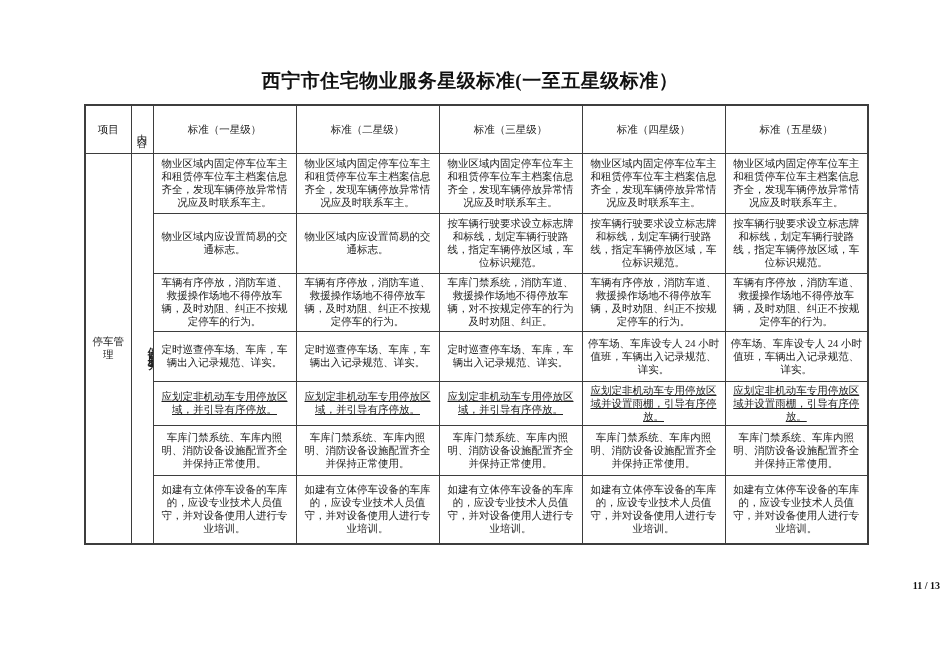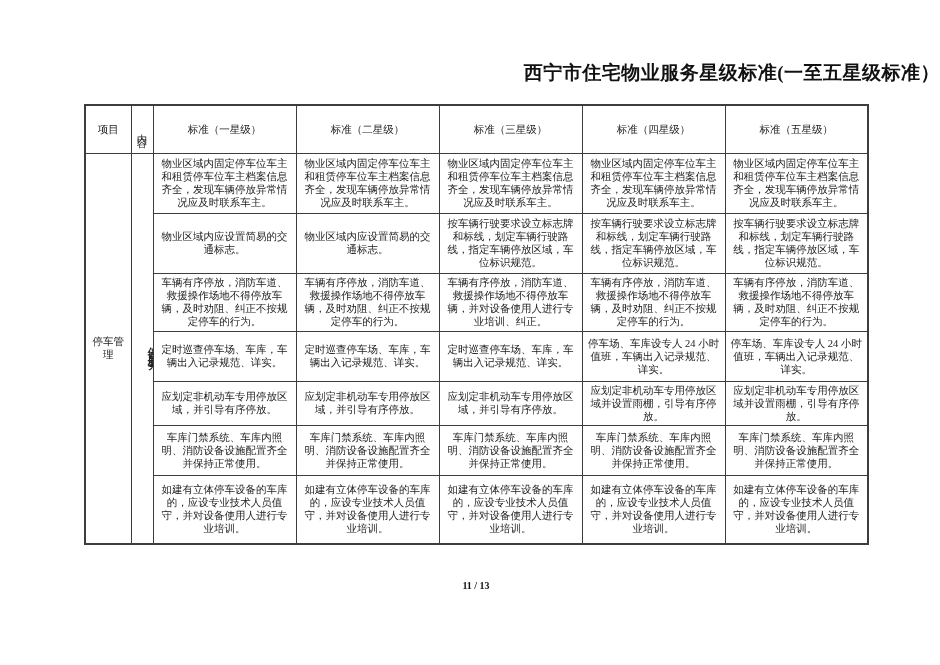--- a/index.html
+++ b/index.html
@@ -10,24 +10,24 @@
   body {
     position: relative;
     width: 940px;
     height: 665px;
     font-family: "Liberation Serif", "DejaVu Serif", serif;
     color: #212121;
     overflow: hidden;
   }
   .doc-title {
     position: absolute;
-    top: 60px;
+    top: 68px;
     left: 0;
     right: 0;
-    text-align: right;
+    text-align: center;
     font-size: 19px;
     font-weight: 700;
     letter-spacing: 0.5px;
     color: #111;
   }
   table.star-table {
     position: absolute;
     left: 84px;
     top: 104px;
     width: 783px;
@@ -45,40 +45,40 @@
     line-height: 13px;
     color: #222;
     font-weight: 400;
     overflow: hidden;
   }
   tr.head-row { height: 48px; }
   tr.row-1 { height: 60px; }
   tr.row-2 { height: 60px; }
   tr.row-3 { height: 58px; }
   tr.row-4 { height: 50px; }
-  tr.row-5 { height: 44px; }
+  tr.row-5 { height: 44px; text-decoration: underline; }
   tr.row-6 { height: 50px; }
   tr.row-7 { height: 69px; }
   col.c-project { width: 46px; }
   col.c-content { width: 22px; }
   col.c-star { width: 143px; }
   .vertical-text {
     display: inline-block;
     writing-mode: vertical-lr;
     text-orientation: upright;
     letter-spacing: 4px;
     white-space: nowrap;
   }
   .group-label { font-weight: 700; margin-left: 12px; }
   .page-footer {
     position: absolute;
     top: 580px;
     left: 12px;
     right: 0;
-    text-align: center;
+    text-align: right;
     font-size: 10px;
     font-weight: 700;
     color: #111;
     font-family: "Liberation Serif", "DejaVu Serif", serif;
   }
 </style>
 </head>
 <body>
 
 <div class="doc-title">西宁市住宅物业服务星级标准(一至五星级标准）</div>
@@ -115,21 +115,21 @@
     <tr class="row-2">
       <td>物业区域内应设置简易的交通标志。</td>
       <td>物业区域内应设置简易的交通标志。</td>
       <td>按车辆行驶要求设立标志牌和标线，划定车辆行驶路线，指定车辆停放区域，车位标识规范。</td>
       <td>按车辆行驶要求设立标志牌和标线，划定车辆行驶路线，指定车辆停放区域，车位标识规范。</td>
       <td>按车辆行驶要求设立标志牌和标线，划定车辆行驶路线，指定车辆停放区域，车位标识规范。</td>
     </tr>
     <tr class="row-3">
       <td>车辆有序停放，消防车道、救援操作场地不得停放车辆，及时劝阻、纠正不按规定停车的行为。</td>
       <td>车辆有序停放，消防车道、救援操作场地不得停放车辆，及时劝阻、纠正不按规定停车的行为。</td>
-      <td>车辆有序停放，消防车道、救援操作场地不得停放车辆，并对设备使用人进行专业培训、纠正。</td>
+      <td>车库门禁系统，消防车道、救援操作场地不得停放车辆，对不按规定停车的行为及时劝阻、纠正。</td>
       <td>车辆有序停放，消防车道、救援操作场地不得停放车辆，及时劝阻、纠正不按规定停车的行为。</td>
       <td>车辆有序停放，消防车道、救援操作场地不得停放车辆，及时劝阻、纠正不按规定停车的行为。</td>
     </tr>
     <tr class="row-4">
       <td>定时巡查停车场、车库，车辆出入记录规范、详实。</td>
       <td>定时巡查停车场、车库，车辆出入记录规范、详实。</td>
       <td>定时巡查停车场、车库，车辆出入记录规范、详实。</td>
       <td>停车场、车库设专人 24 小时值班，车辆出入记录规范、详实。</td>
       <td>停车场、车库设专人 24 小时值班，车辆出入记录规范、详实。</td>
     </tr>

